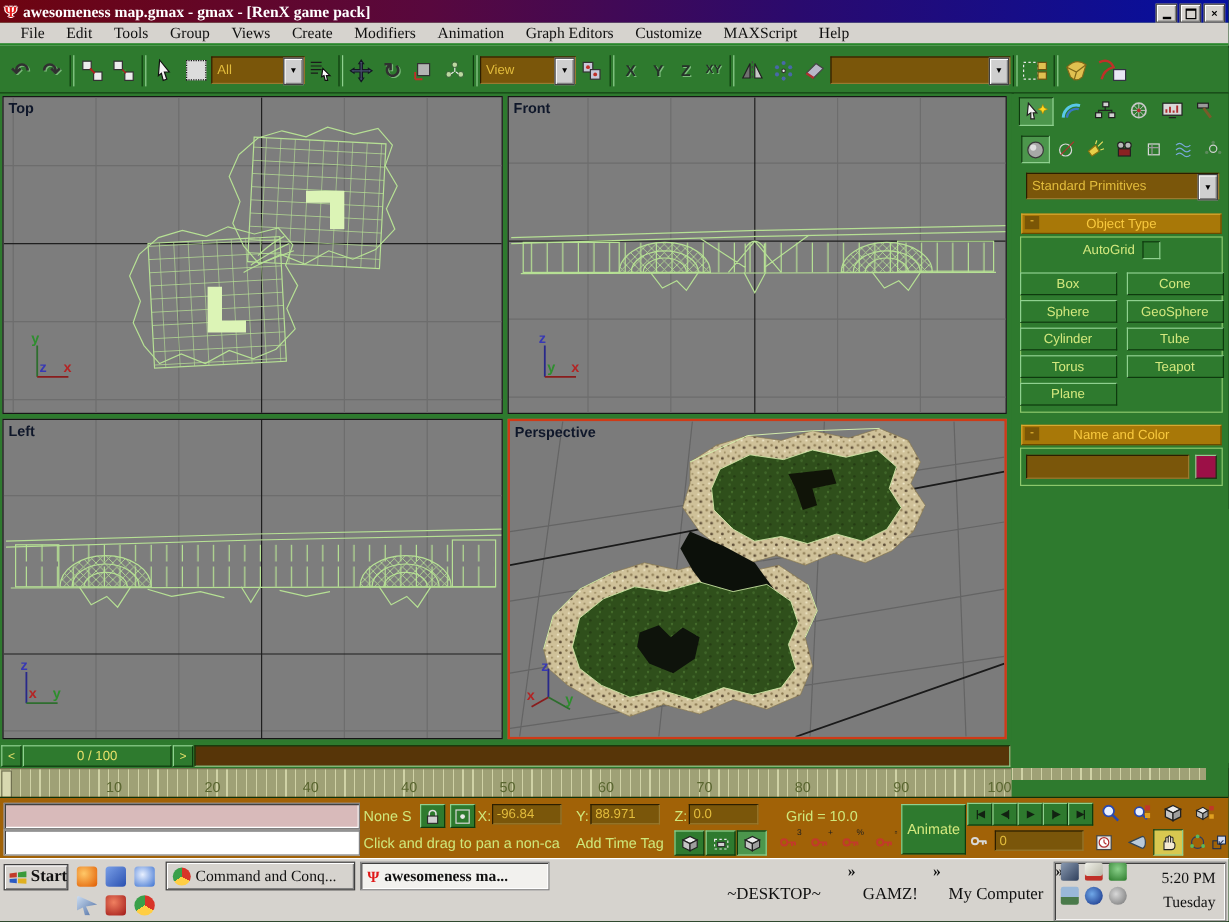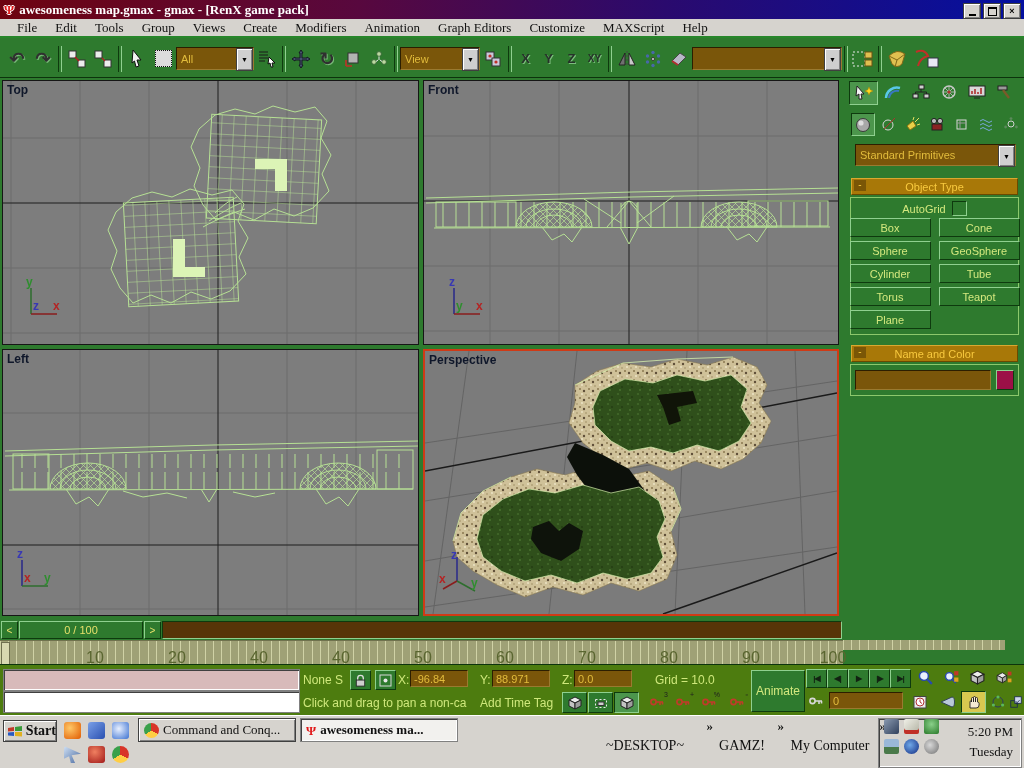--- a/index.html
+++ b/index.html
@@ -53,37 +53,37 @@
   .ctab{width:27px;height:22px;display:flex;align-items:center;justify-content:center;}
   .catrow{display:flex;padding:6px 2px 4px 6px;gap:2px;}
   .catbtn{width:23px;height:21px;display:flex;align-items:center;justify-content:center;}
   .rollout{height:15px;margin:4px 6px 0 6px;background:#a87808;border:1px solid;
     border-color:#d8a830 #6a4a00 #6a4a00 #d8a830;display:flex;align-items:center;
     color:#f8c93e;font-size:11px;position:relative;}
   .rollout .minus{position:absolute;left:2px;top:1px;width:12px;height:11px;background:#7a5606;
     color:#f8c93e;font-size:10px;line-height:10px;text-align:center;}
   .rollout .rtitle{width:100%;text-align:center;}
   .rcontent{margin:2px 5px 0 5px;border:1px solid #8cc86c;padding:3px 2px 5px 2px;}
-  .objgrid{display:grid;grid-template-columns:81px 81px;gap:4px 8px;justify-content:center;margin-top:2px;}
+  .objgrid{display:grid;grid-template-columns:81px 81px;gap:4px 8px;justify-content:center;margin-top:11px;}
   .objbtn{height:17px;display:flex;align-items:center;justify-content:center;color:#d4e87e;font-size:11px;}
   .agrow{display:flex;align-items:center;justify-content:center;gap:6px;color:#d4e87e;}
   .chk{width:13px;height:13px;background:#2e7a2e;}
   
   #timeslider{left:0;top:618px;width:843px;height:22px;display:flex;align-items:center;padding:2px 1px 0 1px;box-sizing:border-box;gap:1px;}
   .tsbtn{width:15px;height:16px;display:flex;align-items:center;justify-content:center;color:#e6e06a;font-size:10px;flex:none;}
   #tsthumb{width:122px;height:16px;display:flex;align-items:center;justify-content:center;color:#e6e06a;font-size:11px;flex:none;}
   #tstrack{flex:1;height:16px;background:#573508;}
   #ruler{left:0;top:640px;width:843px;height:24px;background:#9fa176;border-top:1px solid #70724e;
     background-image:repeating-linear-gradient(90deg,#d0d2a6 0 1px,transparent 1px 8.2px);}
-  #ruler .num{position:absolute;top:8px;transform:translateX(-50%);color:#5a6630;font-size:16px;}
+  #ruler .num{position:absolute;top:8px;transform:translateX(-50%);color:#5a6630;font-size:12px;}
   #rulercaret{position:absolute;left:1px;top:1px;width:7px;height:21px;background:#d8d8b0;border:1px solid #707050;}
   #rulerR{left:843px;top:640px;width:162px;height:10px;background:#9fa176;
     background-image:repeating-linear-gradient(90deg,#d0d2a6 0 1px,transparent 1px 8.2px);}
   
-  #statusbar{left:0;top:664px;width:1024px;height:51px;background:#4d7c0f;border-top:1px solid #0c330c;box-sizing:border-box;}
+  #statusbar{left:0;top:664px;width:1024px;height:51px;background:#a16207;border-top:1px solid #0c330c;box-sizing:border-box;}
   .slabel{position:absolute;color:#cfe87c;font-size:12px;white-space:nowrap;}
   .sfield{position:absolute;height:17px;font-size:11px;padding:0 3px;box-sizing:border-box;}
   .sfield input, .wfield input{width:100%;height:100%;background:transparent;border:none;outline:none;
     color:inherit;font:inherit;padding:0;}
   .sbtn{position:absolute;display:flex;align-items:center;justify-content:center;}
   .transport{font-size:8px;color:#122212;letter-spacing:-1px;font-weight:bold;}
   .keysup{position:absolute;right:0px;top:-1px;font-size:7px;color:#202020;}
   
   #taskbar{left:0;top:715px;width:1024px;height:53px;background:#d6d3ce;border-top:1px solid #fff;
     box-sizing:border-box;font-family:"Liberation Serif",serif;color:#101010;}

